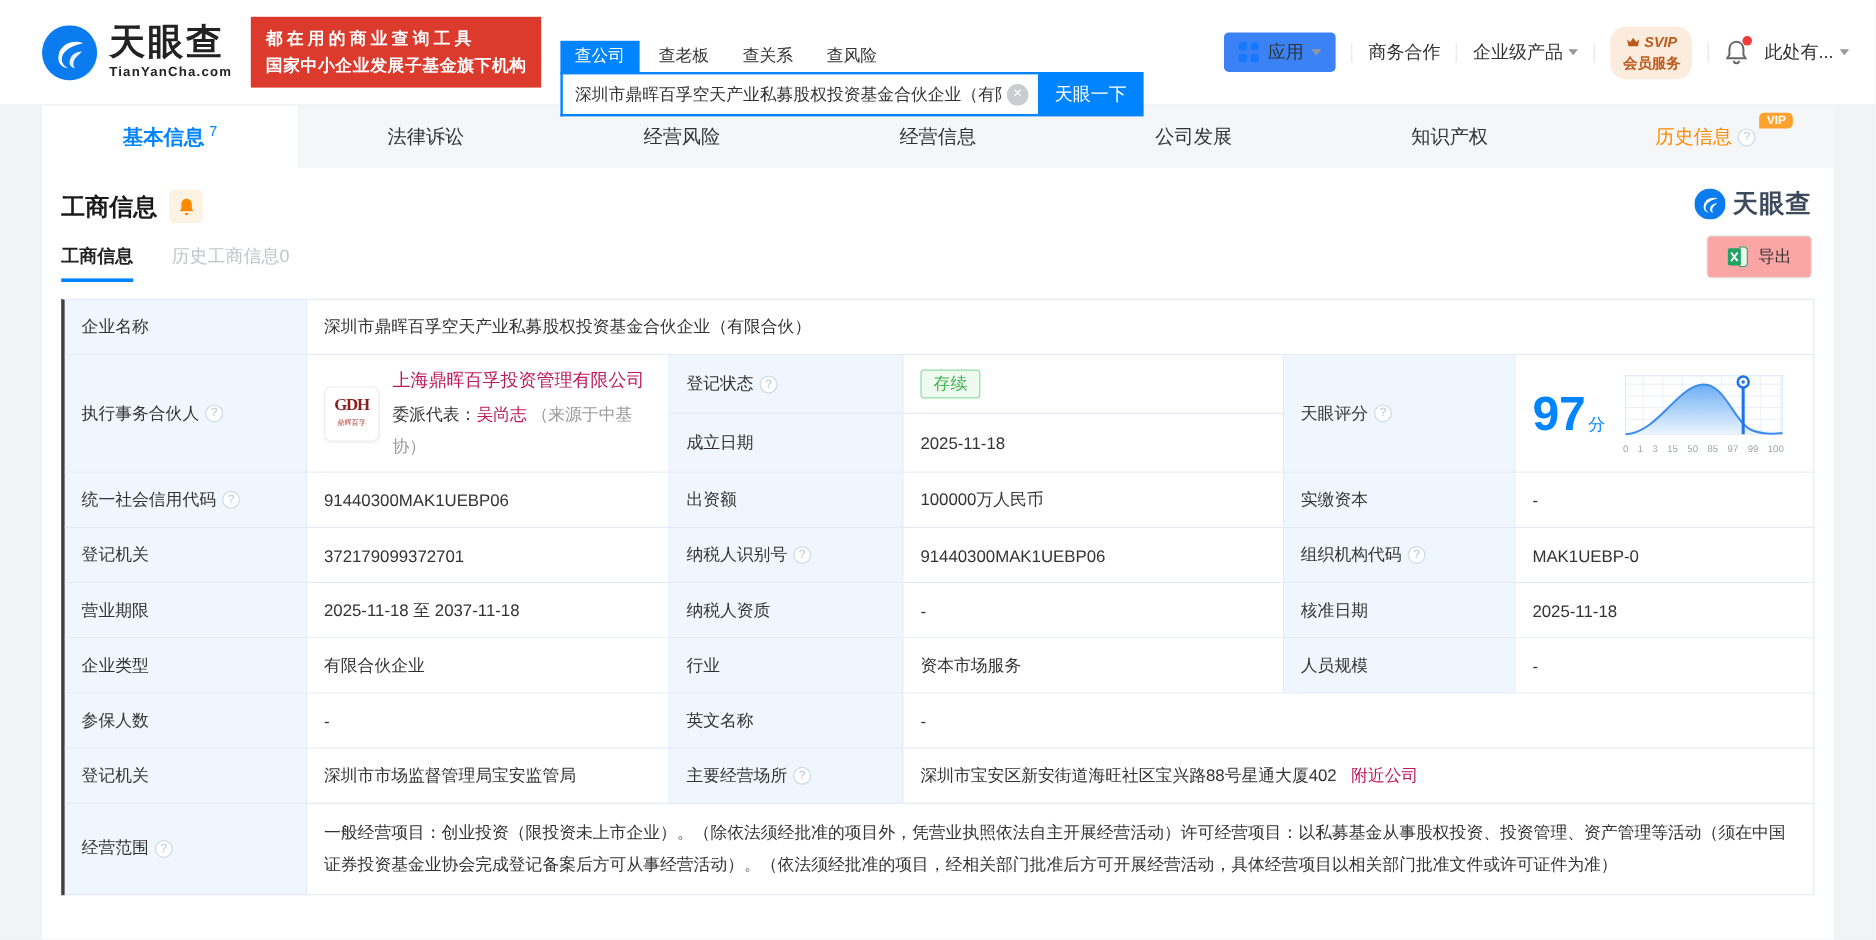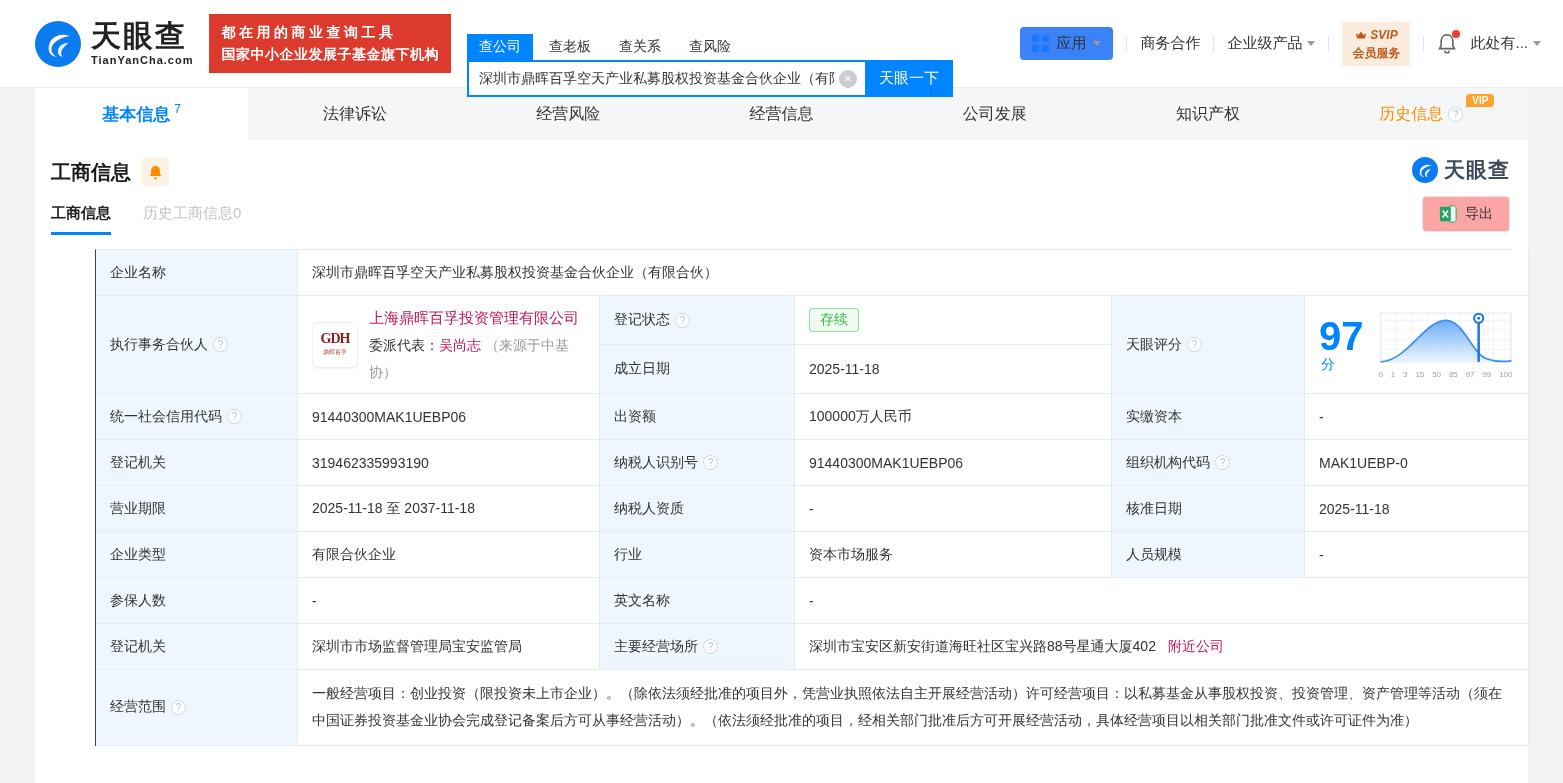--- a/index.html
+++ b/index.html
@@ -36,21 +36,21 @@
   .search-btn { width:88px; height:37px; background:#0084ff; color:#fff; border:none;
     font-size:15px; cursor:pointer; font-family:inherit; }
 
   .header-right { margin-left:auto; display:flex; align-items:center; gap:13px; white-space:nowrap; }
   .apps-btn { background:#3b82f6; border-radius:4px; padding:7px 12px; display:flex;
     align-items:center; gap:7px; font-size:15px; color:#333; cursor:pointer; }
   .hdr-sep { width:1px; height:16px; background:#e3e5e8; }
   .hdr-link { font-size:15px; color:#333; cursor:pointer; display:flex; align-items:center; gap:5px; }
   .caret { width:0; height:0; border-left:4px solid transparent; border-right:4px solid transparent;
     border-top:5px solid #999; display:inline-block; }
-  .svip-badge { background:#fcecdd; border-radius:0; padding:4px 10px; text-align:center;
+  .svip-badge { background:#fcecdd; border-radius:13px; padding:4px 10px; text-align:center;
     color:#bc5a1e; font-size:12px; font-weight:bold; line-height:1.5; cursor:pointer; }
   .svip-top { display:flex; align-items:center; gap:3px; justify-content:center; font-style:italic; }
   .bell-wrap { position:relative; cursor:pointer; display:flex; }
   .red-dot { position:absolute; top:-3px; right:-3px; width:8px; height:8px;
     border-radius:50%; background:#f23c3c; }
 
   
   .page-body { padding-left:35px; }
   .main-tabs { width:1493px; height:52px; background:#f5f6f7; display:flex; }
   .main-tab { flex:1; display:flex; align-items:center; justify-content:center;
@@ -81,21 +81,21 @@
     height:3px; background:#0084ff; }
   .subtab.inactive { color:#c0c4cb; }
   .export-btn { position:absolute; right:2px; top:-8px; border:1px solid #e4e6eb; background:#fca5a5;
     border-radius:4px; padding:8px 16px; display:flex; align-items:center; gap:8px;
     font-size:14px; color:#333; cursor:pointer; font-family:inherit; }
 
   
   .info-table { margin-top:14px; display:grid;
     grid-template-columns:202px 302px 195px 317px 193px 1fr;
     grid-template-rows:46px 49px 49px repeat(6,46px) minmax(46px,auto);
-    border-top:1px solid #e3ecf6; border-left:1px solid #404040;margin-left:44px; }
+    border-top:1px solid #e3ecf6; border-left:3px solid #404040; }
   .cell { border-right:1px solid #e3ecf6; border-bottom:1px solid #e3ecf6;
     padding:6px 14px; font-size:14px; display:flex; align-items:center; background:#fff; }
   .cell.lbl { background:#f0f6fd; color:#333; }
   .span5 { grid-column:2 / 7; }
   .span3 { grid-column:4 / 7; }
   .rspan2 { grid-row:span 2; }
   .blue-link { color:#be185d; text-decoration:none; cursor:pointer; }
   .gray-note { color:#999; }
   .status-badge { display:inline-block; background:#effaf1; border:1px solid #8fdda1;
     color:#3cb54a; padding:2px 10px; border-radius:3px; font-size:14px; }
@@ -335,21 +335,21 @@
         <span>统一社会信用代码</span>
         <span class="qmark"></span>
       </div>
       <div class="cell">91440300MAK1UEBP06</div>
       <div class="cell lbl">出资额</div>
       <div class="cell">100000万人民币</div>
       <div class="cell lbl">实缴资本</div>
       <div class="cell">-</div>
 
       <div class="cell lbl">登记机关</div>
-      <div class="cell">319462335993190</div>
+      <div class="cell">372179099372701</div>
       <div class="cell lbl">
         <span>纳税人识别号</span>
         <span class="qmark"></span>
       </div>
       <div class="cell">91440300MAK1UEBP06</div>
       <div class="cell lbl">
         <span>组织机构代码</span>
         <span class="qmark"></span>
       </div>
       <div class="cell">MAK1UEBP-0</div>

